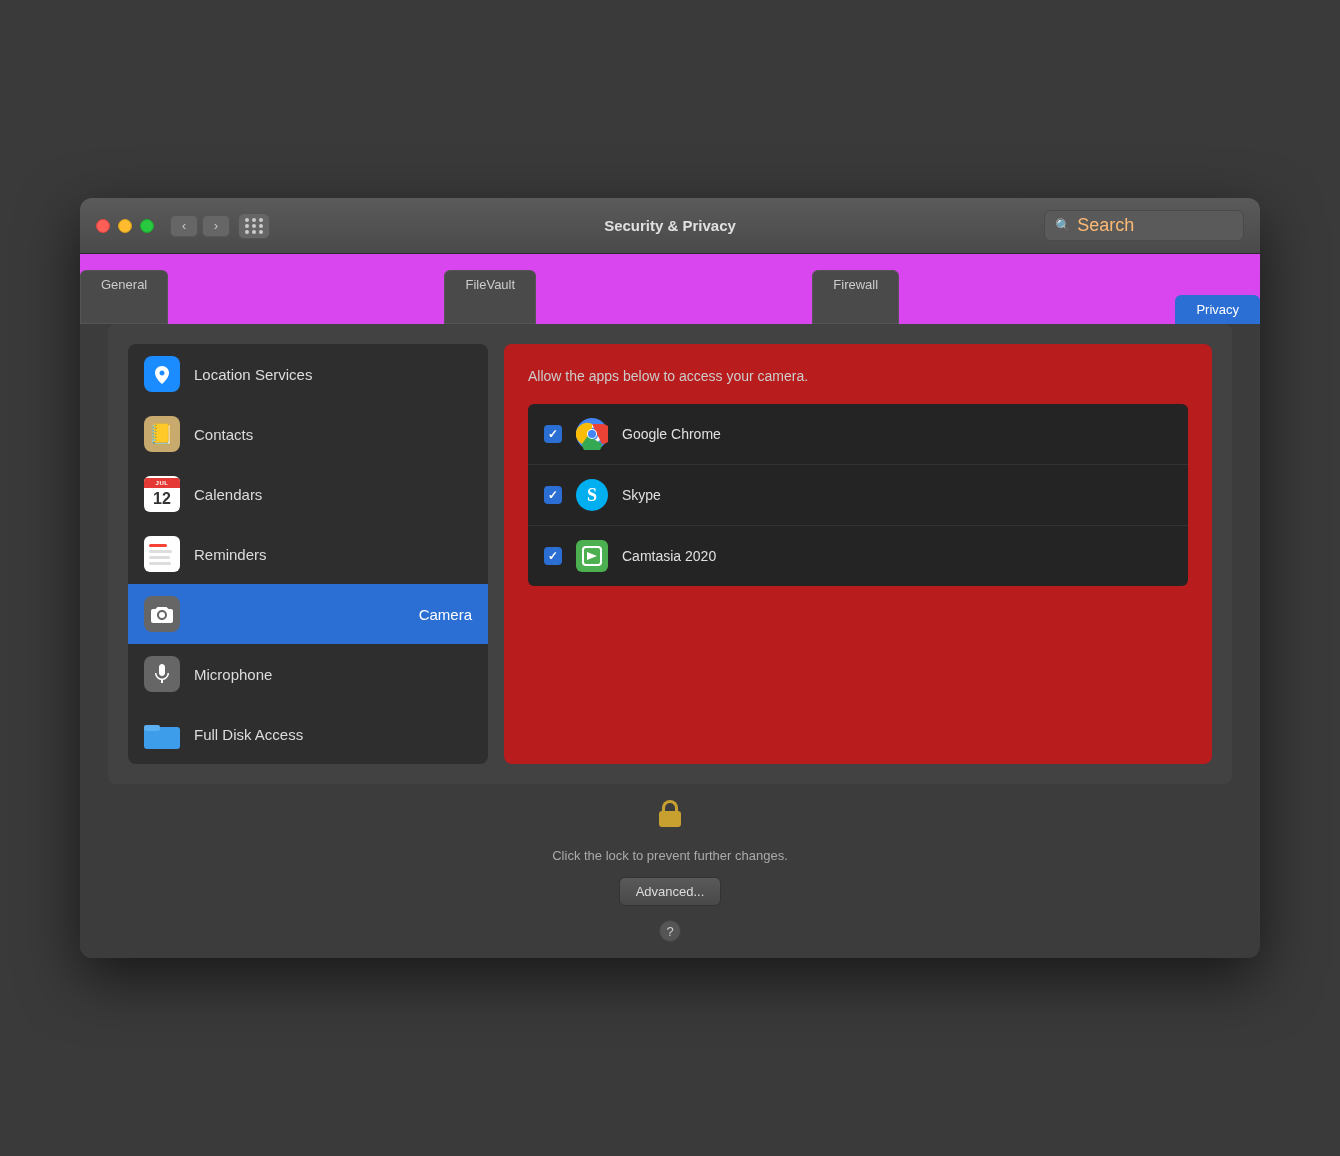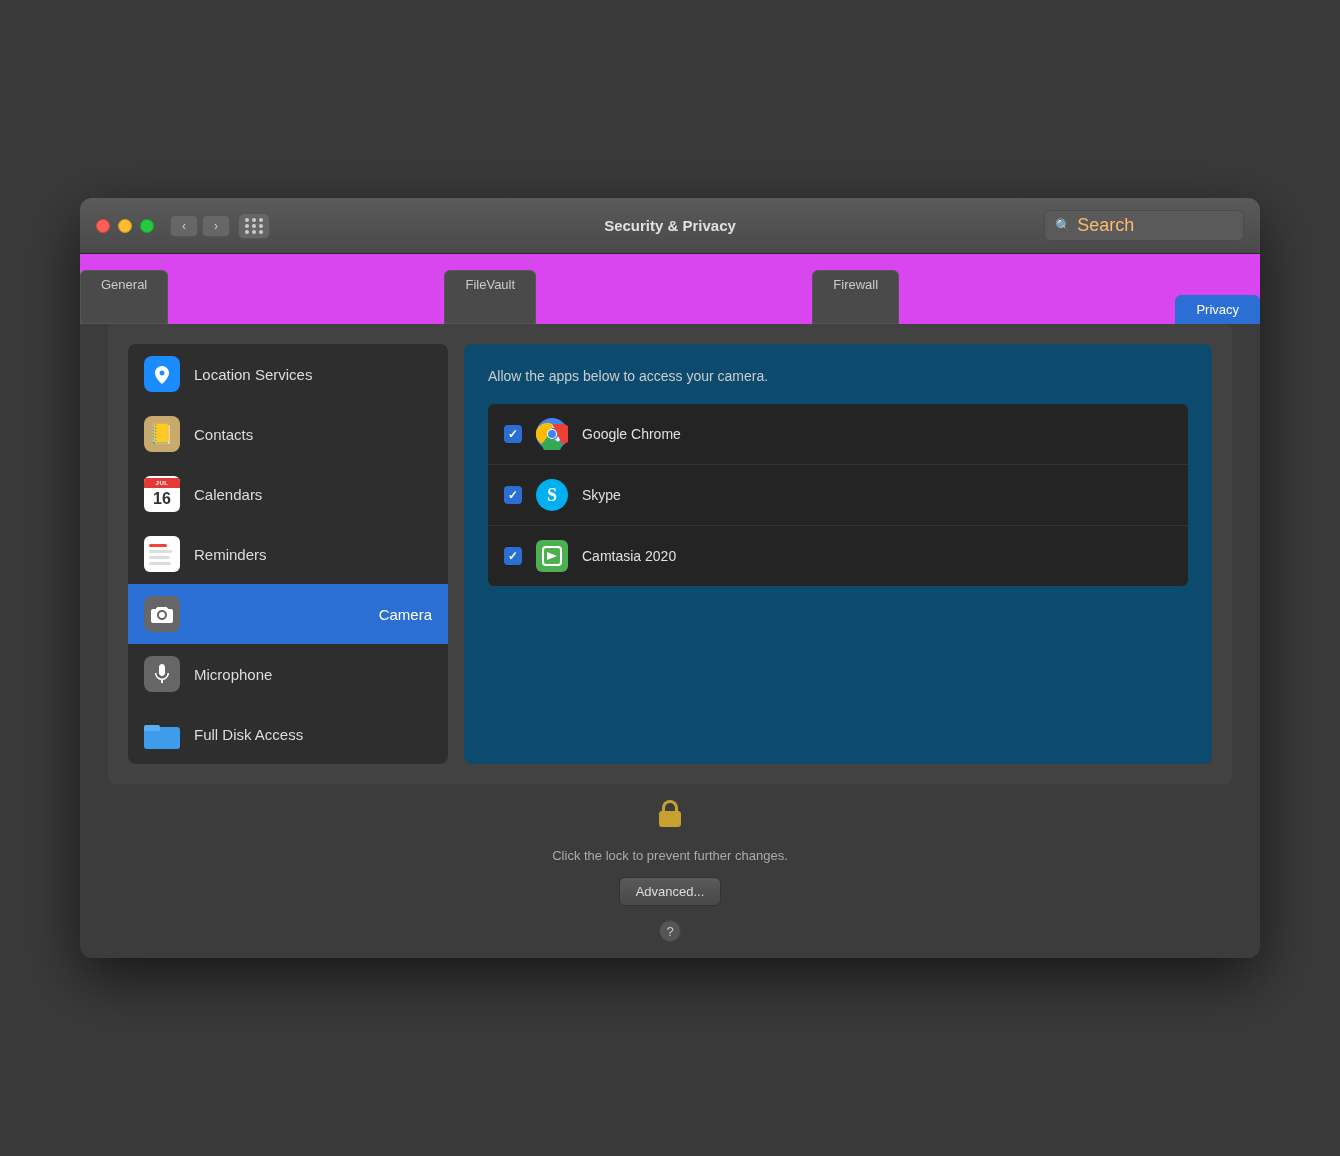--- a/index.html
+++ b/index.html
@@ -159,21 +159,21 @@
       background: #424242;
       margin: 0 28px;
       border-radius: 8px;
       padding: 20px;
       display: flex;
       gap: 16px;
     }
 
     
     .sidebar {
-      width: 320px;
+      width: 360px;
       background: #2e2e2e;
       border-radius: 8px;
       overflow: hidden;
       flex-shrink: 0;
     }
 
     .sidebar-item {
       display: flex;
       align-items: center;
       padding: 12px 16px;
@@ -201,21 +201,21 @@
     }
 
     
     .icon-location { background: #1a8cff; color: white; }
     .icon-camera { background: #666; }
     .icon-microphone { background: #666; }
 
     
     .main-panel {
       flex: 1;
-      background: #0c4a6e;
+      background: #b91c1c;
       border-radius: 8px;
       padding: 24px;
     }
 
     .camera-description {
       color: #ccc;
       font-size: 14px;
       margin-bottom: 20px;
     }
 
@@ -461,21 +461,21 @@
       <div class="sidebar-item">
         <div class="sidebar-icon" style="background:#c8a96e; border-radius:8px; font-size:20px; color:white;">📒</div>
         <span>Contacts</span>
       </div>
 
       <div class="sidebar-item">
         <div class="cal-icon sidebar-icon" style="padding:0;">
           <div class="cal-header">
               <span class="cal-month">JUL</span>
             </div>
-          <span class="cal-day">16</span>
+          <span class="cal-day">12</span>
         </div>
         <span>Calendars</span>
       </div>
 
       <div class="sidebar-item">
         <div class="sidebar-icon" style="background:white; border-radius:6px; padding:5px; display:flex; flex-direction:column; gap:3px; align-items:flex-start;">
           <div style="height:3px; background:#f44336; width:70%; border-radius:2px;"></div>
           <div style="height:3px; background:#ddd; width:90%; border-radius:2px;"></div>
           <div style="height:3px; background:#ddd; width:80%; border-radius:2px;"></div>
           <div style="height:3px; background:#ddd; width:85%; border-radius:2px;"></div>

